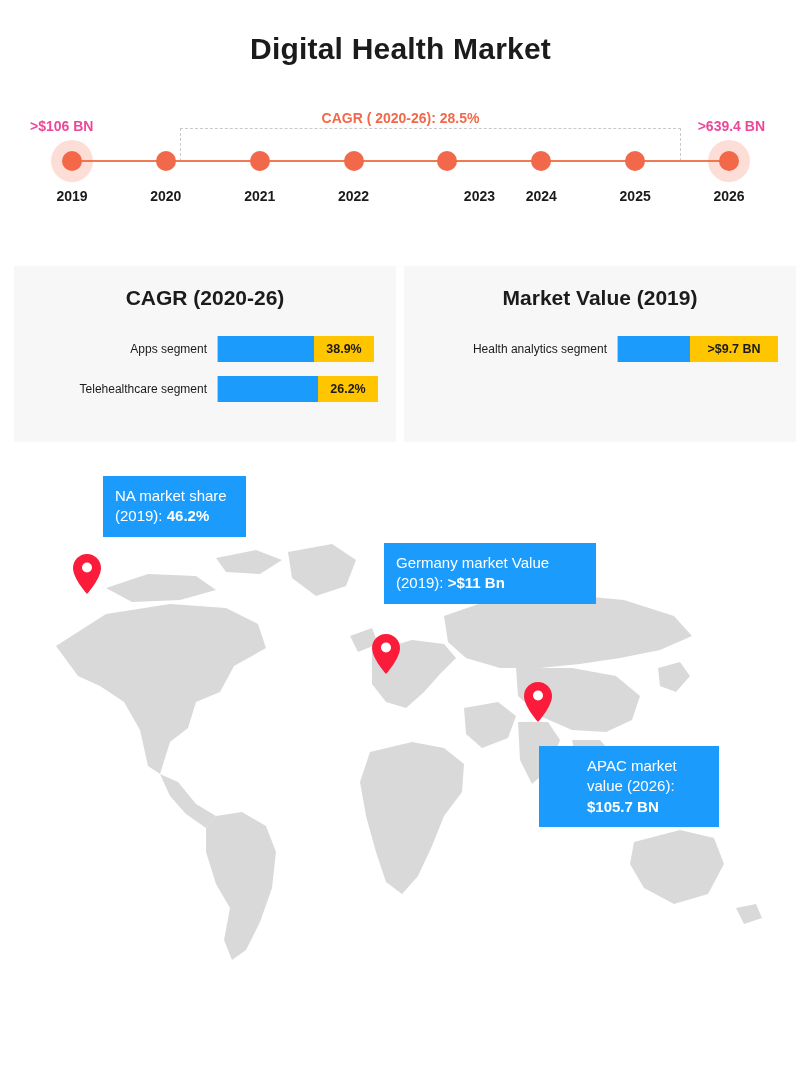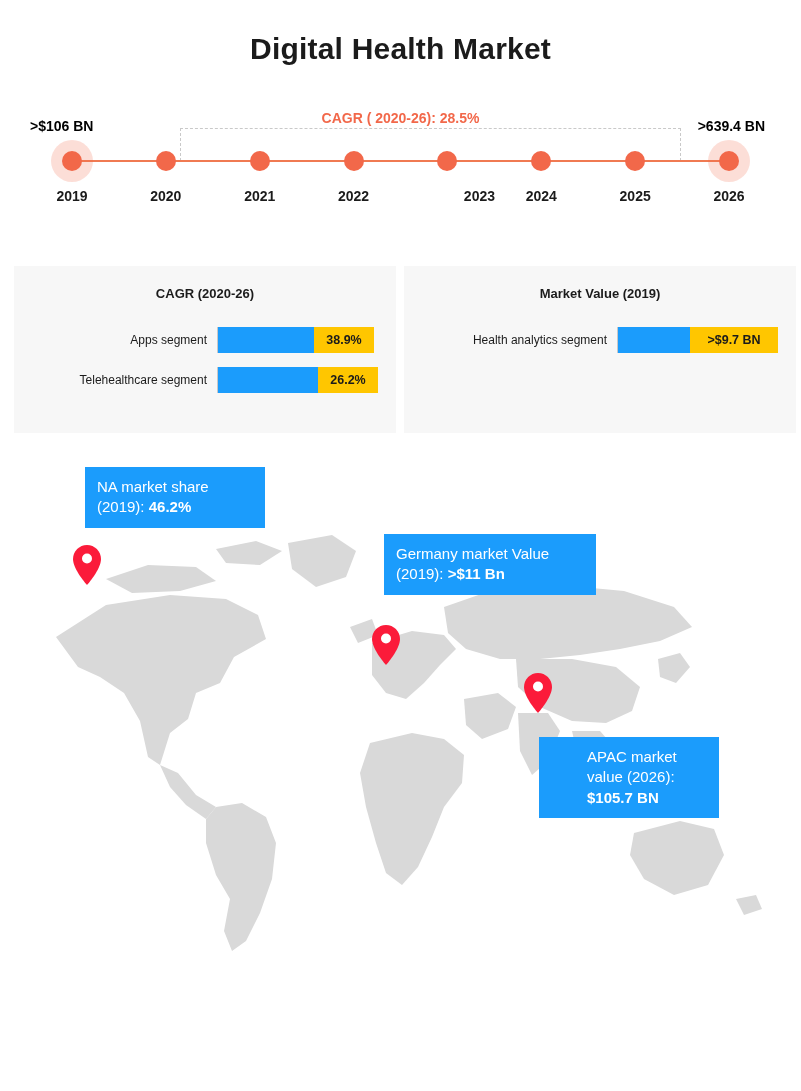--- a/index.html
+++ b/index.html
@@ -86,41 +86,41 @@
     font-weight: bold;
     color: #1b1b1b;
     transform: translateX(-50%);
     white-space: nowrap;
   }
   .tl-endlabel {
     position: absolute;
     top: 14px;
     font-size: 14px;
     font-weight: bold;
-    color: #000000;
+    color: #ec4899;
     white-space: nowrap;
   }
   .tl-endlabel.left { left: 0px; }
   .tl-endlabel.right { right: 6px; }
 
   
   .panels {
     display: flex;
     gap: 8px;
     margin: 52px 14px 0 14px;
   }
   .panel {
     flex: 1;
     background: #f7f7f7;
     padding: 20px 18px 26px 18px;
     box-sizing: border-box;
   }
   .panel-title {
     text-align: center;
-    font-size: 13px;
+    font-size: 21px;
     font-weight: bold;
     color: #1b1b1b;
     margin-bottom: 26px;
   }
   .bar-row {
     display: flex;
     align-items: center;
     margin-bottom: 14px;
   }
   .bar-label {
@@ -295,17 +295,17 @@
       <div class="pin" style="left: 371px; top: 157px;"><svg viewBox="0 0 30 42" width="30" height="42">
           <path d="M15 1 C7.3 1 1 7.3 1 15 C1 25.5 15 41 15 41 C15 41 29 25.5 29 15 C29 7.3 22.7 1 15 1 Z" fill="#fb1b3a"></path>
           <circle cx="15" cy="14.5" r="5" fill="#ffffff"></circle>
         </svg></div>
       <div class="pin" style="left: 523px; top: 205px;"><svg viewBox="0 0 30 42" width="30" height="42">
           <path d="M15 1 C7.3 1 1 7.3 1 15 C1 25.5 15 41 15 41 C15 41 29 25.5 29 15 C29 7.3 22.7 1 15 1 Z" fill="#fb1b3a"></path>
           <circle cx="15" cy="14.5" r="5" fill="#ffffff"></circle>
         </svg></div>
     </div>
   <div id="map-callouts">
-      <div class="callout" style="left: 85px; top: 0px; width: 180px;"><span>NA market share (2019): </span><b>46.2%</b></div>
+      <div class="callout" style="left: 103px; top: 0px; width: 143px;"><span>NA market share (2019): </span><b>46.2%</b></div>
       <div class="callout" style="left: 384px; top: 67px; width: 212px;"><span>Germany market Value (2019): </span><b>&gt;$11 Bn</b></div>
       <div class="callout" style="left: 539px; top: 270px; width: 180px; padding-left: 48px;"><span>APAC market value (2026): </span><b>$105.7 BN</b></div>
     </div>
 </div>
 
 </body></html>

